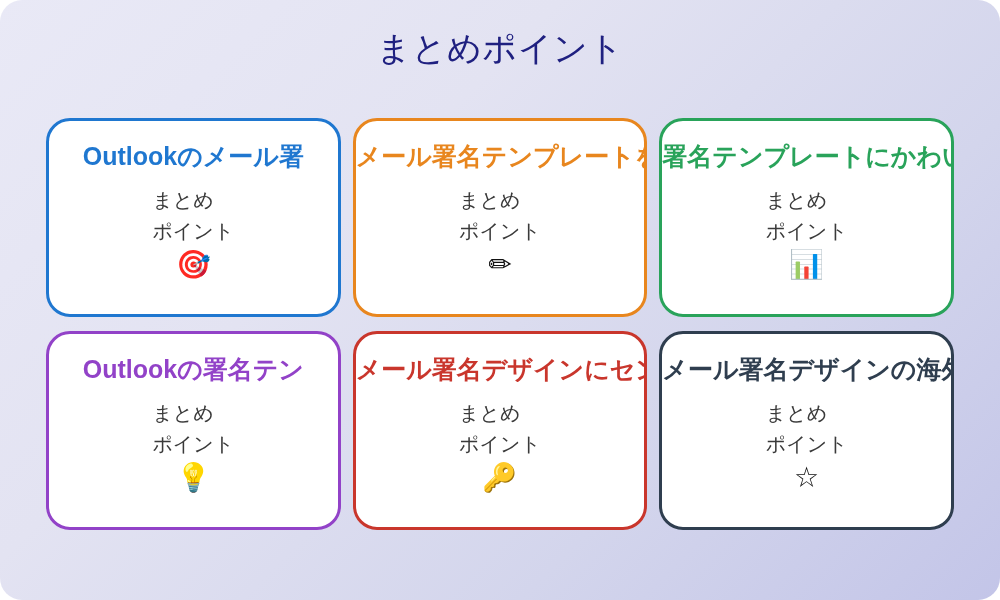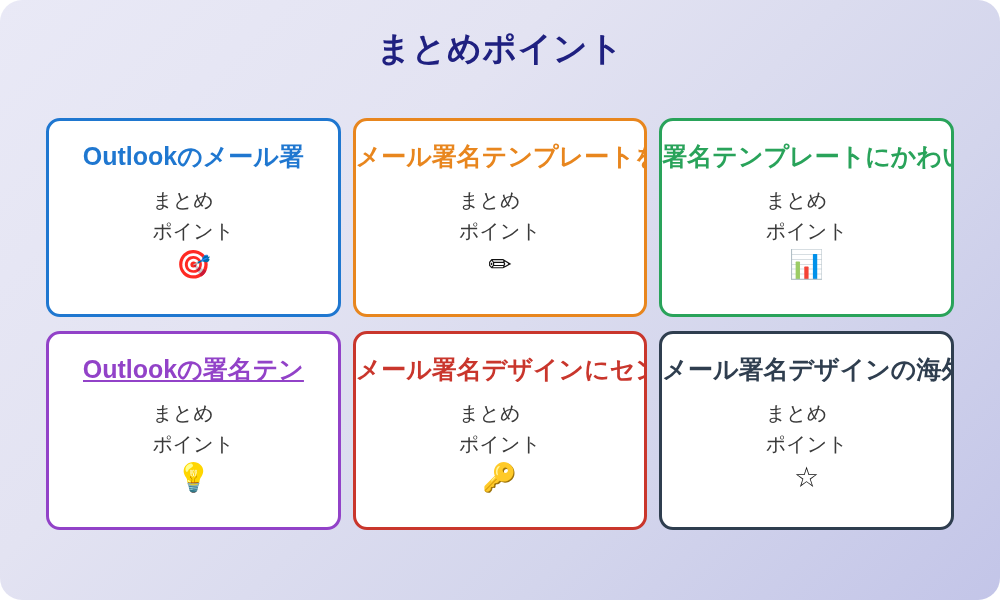--- a/index.html
+++ b/index.html
@@ -19,21 +19,21 @@
     font-family: "Liberation Sans", "DejaVu Sans", sans-serif;
   }
 
   .page-title {
     position: absolute;
     left: 0;
     right: 0;
     top: 26px;
     text-align: center;
     font-size: 34px;
-    font-weight: bold;
+    font-weight: normal;
     color: #1f2080;
     letter-spacing: 0.5px;
     white-space: nowrap;
   }
 
   .grid {
     position: absolute;
     left: 46px;
     top: 118px;
     width: 908px;
@@ -42,21 +42,21 @@
     grid-template-columns: repeat(3, 1fr);
     grid-template-rows: repeat(2, 1fr);
     column-gap: 12px;
     row-gap: 14px;
   }
 
   .card {
     position: relative;
     background: #ffffff;
     border: 3px solid #1f77d0;
-    border-radius: 14px;
+    border-radius: 24px;
     box-sizing: border-box;
     overflow: hidden;
     display: flex;
     flex-direction: column;
     align-items: center;
   }
 
   .card-title {
     margin-top: 22px;
     font-size: 25px;
@@ -87,21 +87,21 @@
   }
 
   
   .c-blue   { border-color: #1f77d0; }
   .c-blue  .card-title { color: #1f77d0; }
   .c-orange { border-color: #e8861e; }
   .c-orange .card-title { color: #e8861e; }
   .c-green  { border-color: #29a35a; }
   .c-green .card-title { color: #29a35a; }
   .c-purple { border-color: #9242c8; }
-  .c-purple .card-title { color: #9242c8; text-decoration: underline; }
+  .c-purple .card-title { color: #9242c8; }
   .c-red    { border-color: #c9362c; }
   .c-red   .card-title { color: #c9362c; }
   .c-slate  { border-color: #2f3e4f; }
   .c-slate .card-title { color: #2f3e4f; }
 </style>
 </head>
 <body>
 
 <div id="stage">
 

